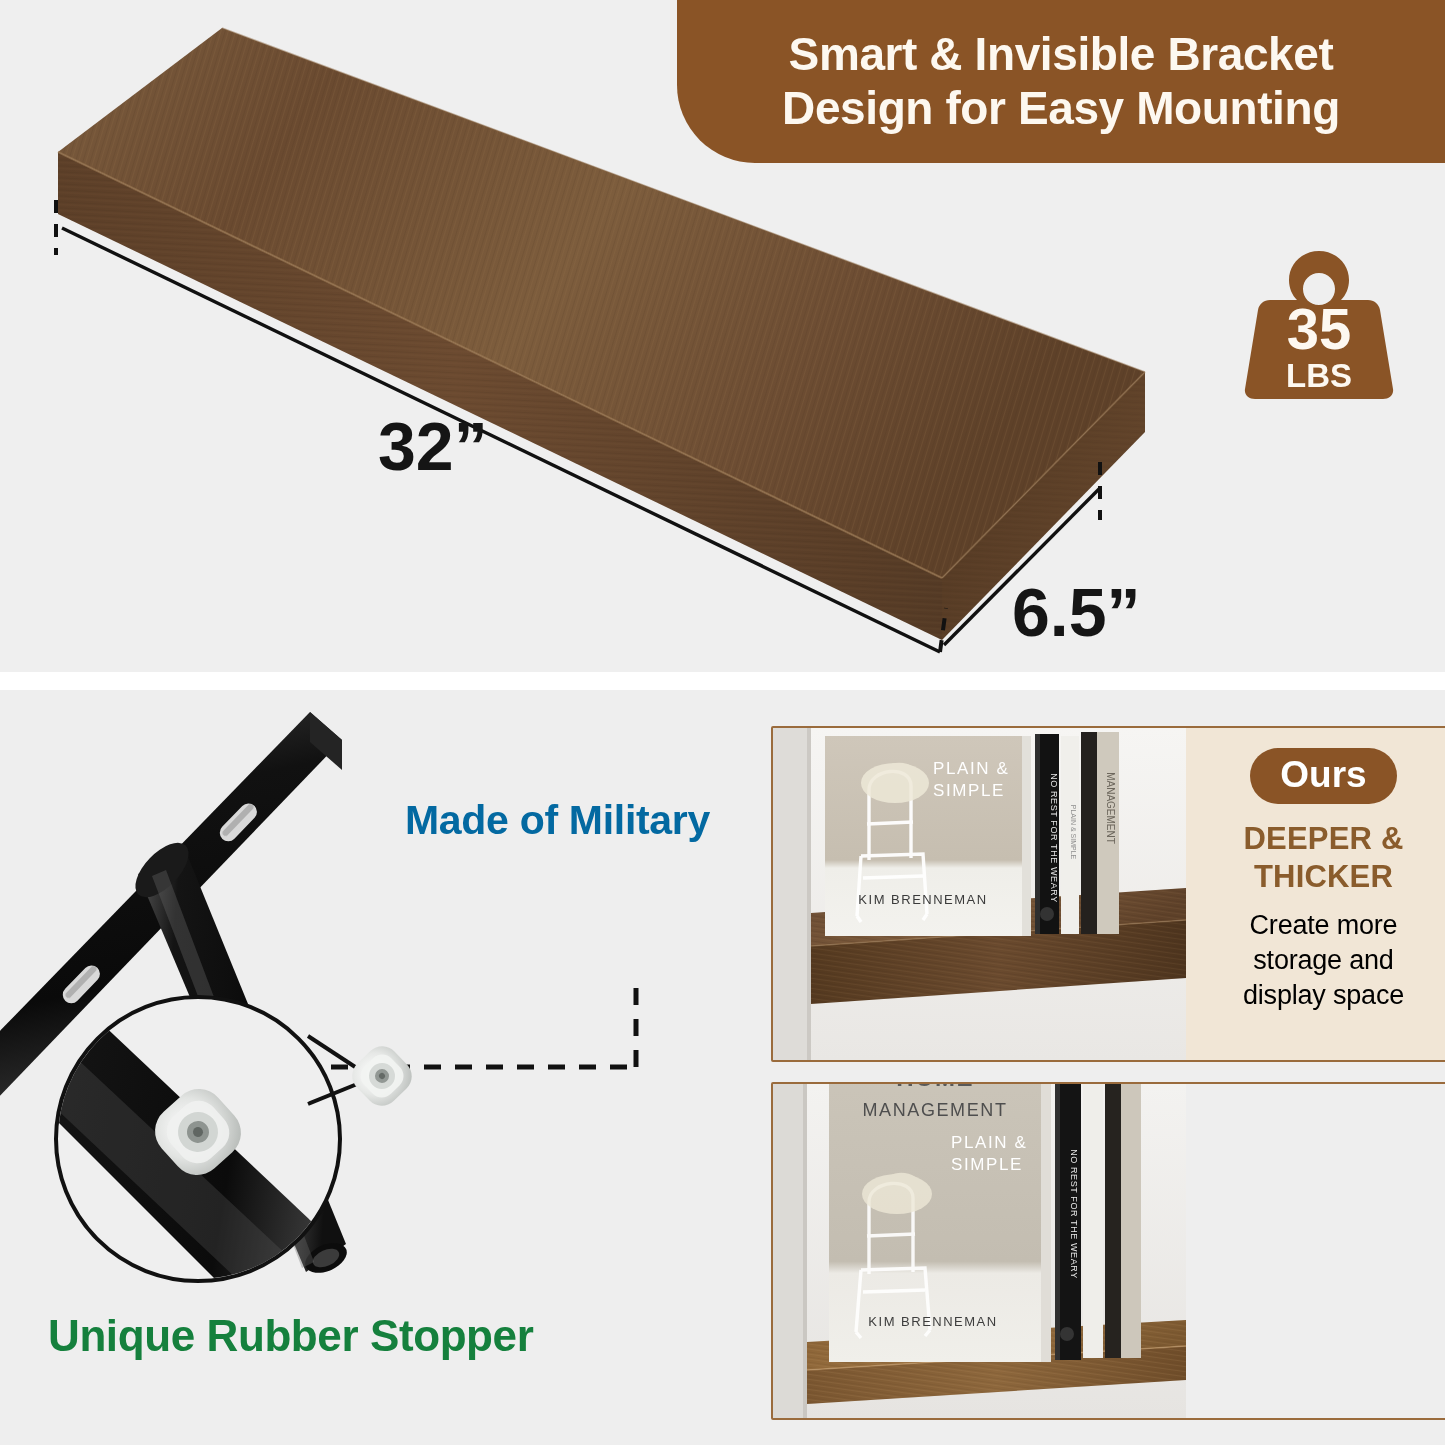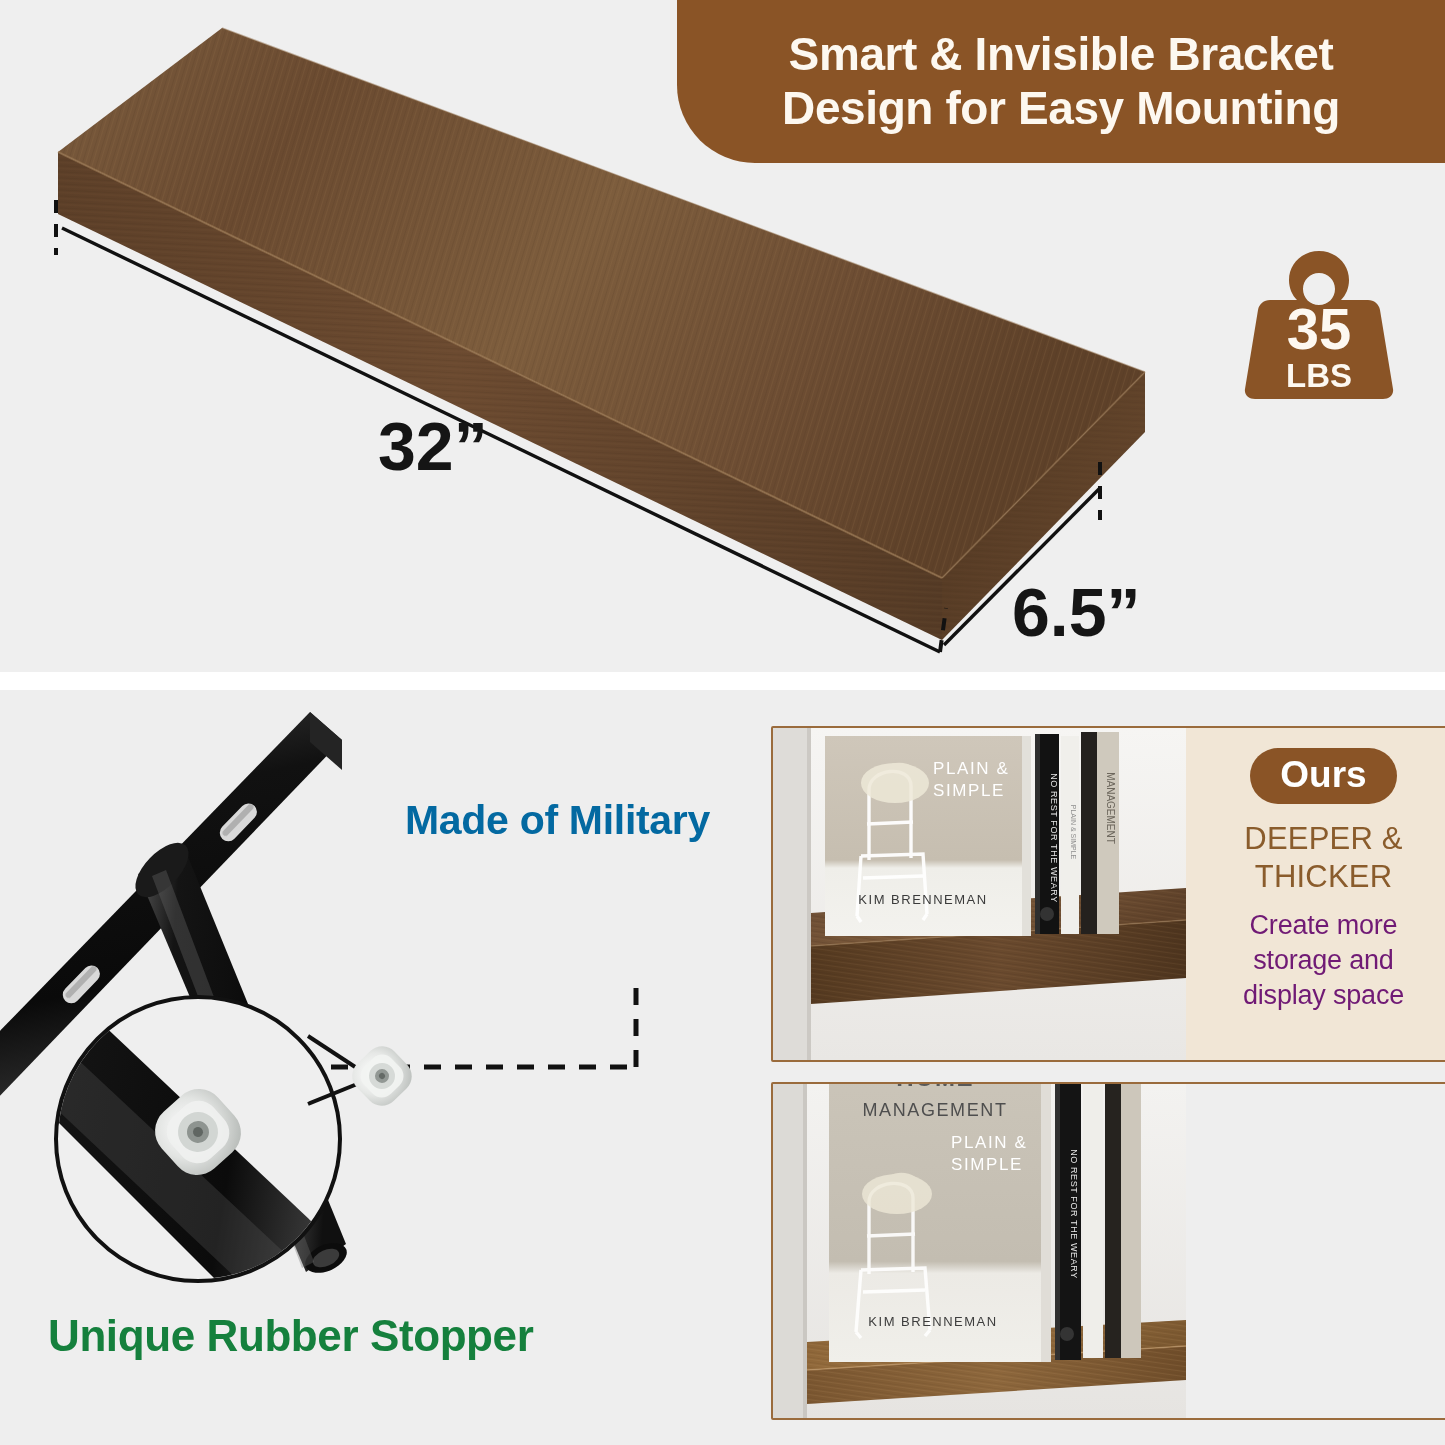--- a/index.html
+++ b/index.html
@@ -101,28 +101,28 @@
   .cmp-others .cmp-text{background:#dddddd;}
 
   .pill{
     border-radius:40px;padding:7px 30px 9px;
     font-size:37px;font-weight:bold;color:#ffffff;line-height:1.08;
   }
   .pill-ours{background:#8a5426;}
   .pill-others{background:#555555;}
 
   .cmp-title{
-    margin-top:16px;font-size:31px;font-weight:normal;
+    margin-top:16px;font-size:31px;font-weight:bold;
     text-align:center;line-height:1.22;letter-spacing:0.2px;
   }
   .cmp-ours .cmp-title{color:#8a5c2c;}
   .cmp-others .cmp-title{color:#4d4d4d;}
 
   .cmp-desc{
-    margin-top:12px;font-size:27px;color:#701a75;
+    margin-top:12px;font-size:27px;color:#000000;
     text-align:center;line-height:1.3;letter-spacing:-0.2px;
   }
   .cmp-others .cmp-desc{color:#1f1f1f;}
 </style>
 </head>
 <body>
 
 <div class="page">
 
   <div class="top-section">

